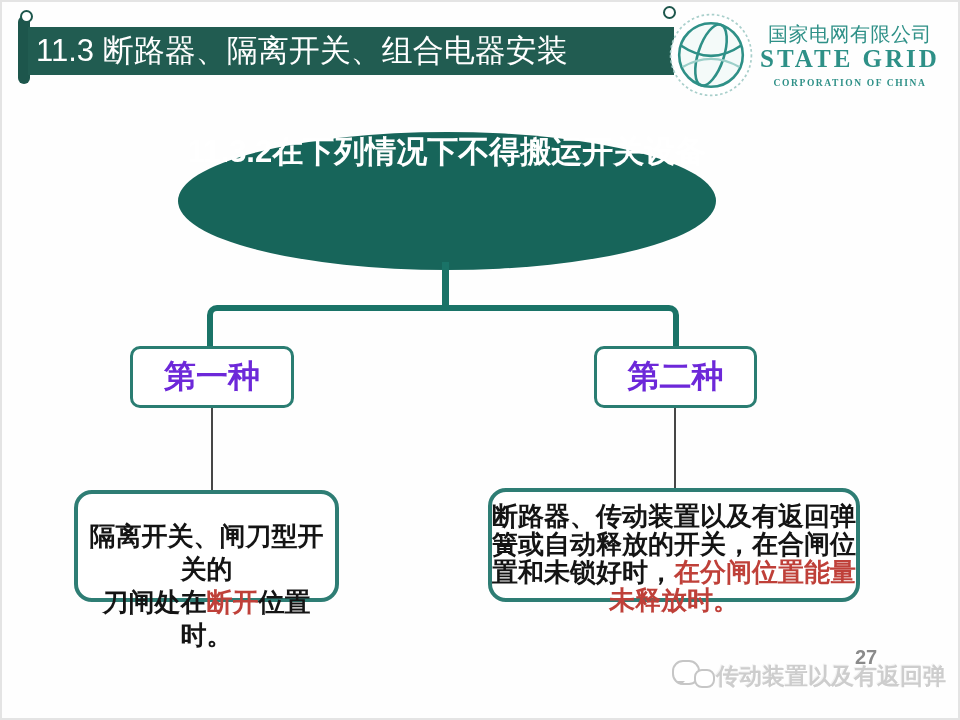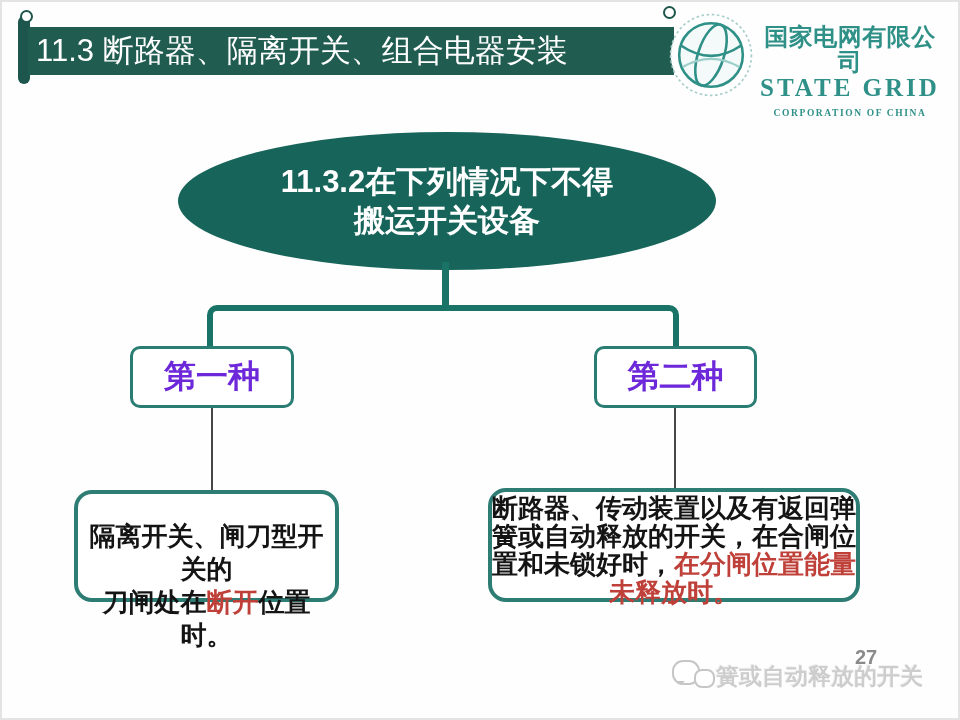--- a/index.html
+++ b/index.html
@@ -25,29 +25,29 @@
     background:#215c51; color:#ffffff; display:flex; align-items:center;
     padding-left:8px; box-sizing:border-box; font-size:31px;
     white-space:nowrap; letter-spacing:0px;
   }
   
   .globe { position:absolute; left:666px; top:7px; width:86px; height:92px; }
   .logo-text {
     position:absolute; left:752px; top:22px; width:192px;
     text-align:center; color:#2e9087; line-height:1.05;
   }
-  .logo-cn  { font-size:24px; font-weight:bold; letter-spacing:0.5px; }
+  .logo-cn  { font-size:20px; font-weight:normal; letter-spacing:0.5px; }
   .logo-en  { font-family:"Liberation Serif", serif; font-size:25px; font-weight:bold; letter-spacing:3px; margin-top:1px; }
   .logo-sub { font-family:"Liberation Serif", serif; font-size:9.5px; font-weight:bold; letter-spacing:1.6px; margin-top:7px; }
   
   .root-ellipse {
     position:absolute; left:176px; top:130px; width:538px; height:138px;
     background:#17655a; border-radius:50%;
     color:#ffffff; font-weight:bold; text-align:center; font-size:31px;
-    line-height:39px; display:flex; flex-direction:column; justify-content:center;
+    line-height:39px; display:flex; flex-direction:row; justify-content:center;
   }
   
   .stem { position:absolute; left:440px; top:260px; width:7px; height:46px; background:#1a7367; }
   .bracket {
     position:absolute; left:205px; top:303px; width:472px; height:45px;
     border:6px solid #1a7367; border-bottom:none;
     border-radius:10px 10px 0 0; box-sizing:border-box;
   }
   .drop { position:absolute; width:2px; background:#474747; }
   .drop-1 { left:209px; top:406px; height:82px; }
@@ -61,21 +61,21 @@
   }
   .label-box-1 { left:128px; width:164px; }
   .label-box-2 { left:592px; width:163px; }
   
   .content-box {
     position:absolute; background:#ffffff; border:4px solid #2e7d74;
     border-radius:18px; box-sizing:border-box; color:#141414;
     font-weight:bold; text-align:center;
   }
   .content-box-1 { left:72px;  top:488px; width:265px; height:112px; font-size:26px; line-height:33px; padding-top:26px; }
-  .content-box-2 { left:486px; top:486px; width:372px; height:114px; font-size:26px; line-height:28px; padding-top:2px; }
+  .content-box-2 { left:486px; top:486px; width:372px; height:114px; font-size:26px; line-height:28px; padding-top:10px; }
   .red { color:#bf4039; }
   
   .watermark { position:absolute; left:668px; top:652px; height:44px; display:flex; align-items:center; }
   .bubbles { position:relative; width:46px; height:40px; }
   .bubble1 { position:absolute; left:2px; top:4px; width:24px; height:21px; background:#fff; border:2px solid #c6c6c6; border-radius:11px; }
   .bubble1::after {
     content:""; position:absolute; left:3px; bottom:-6px;
     border:4px solid transparent; border-top-color:#c6c6c6;
   }
   .bubble2 { position:absolute; left:24px; top:13px; width:17px; height:15px; background:#fff; border:2px solid #c6c6c6; border-radius:8px; }
@@ -151,17 +151,17 @@
     <div class="red">
       <span>未释放时。</span>
     </div>
   </div>
 
   <div class="watermark">
     <div class="bubbles">
       <div class="bubble1"></div>
       <div class="bubble2"></div>
     </div>
-    <span class="wm-text">簧或自动释放的开关</span>
+    <span class="wm-text">传动装置以及有返回弹</span>
   </div>
   <div class="page-num">27</div>
 
 </div>
 
 </body></html>

